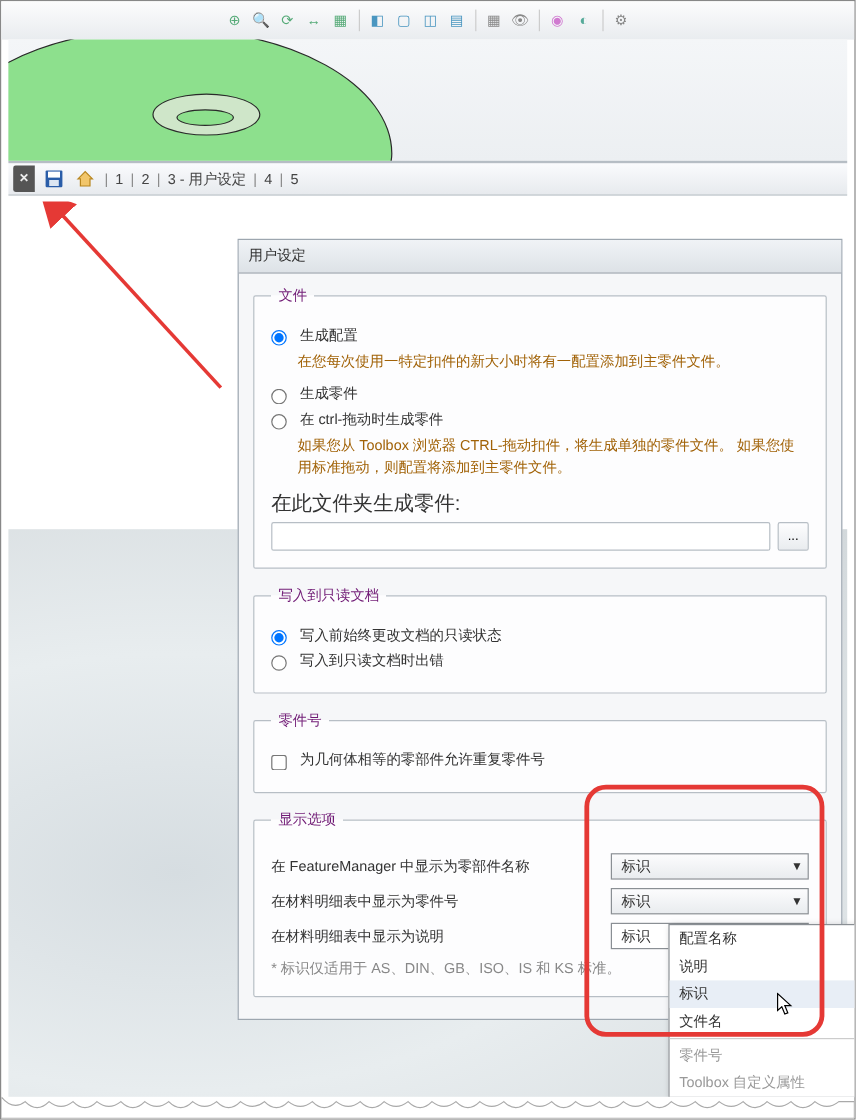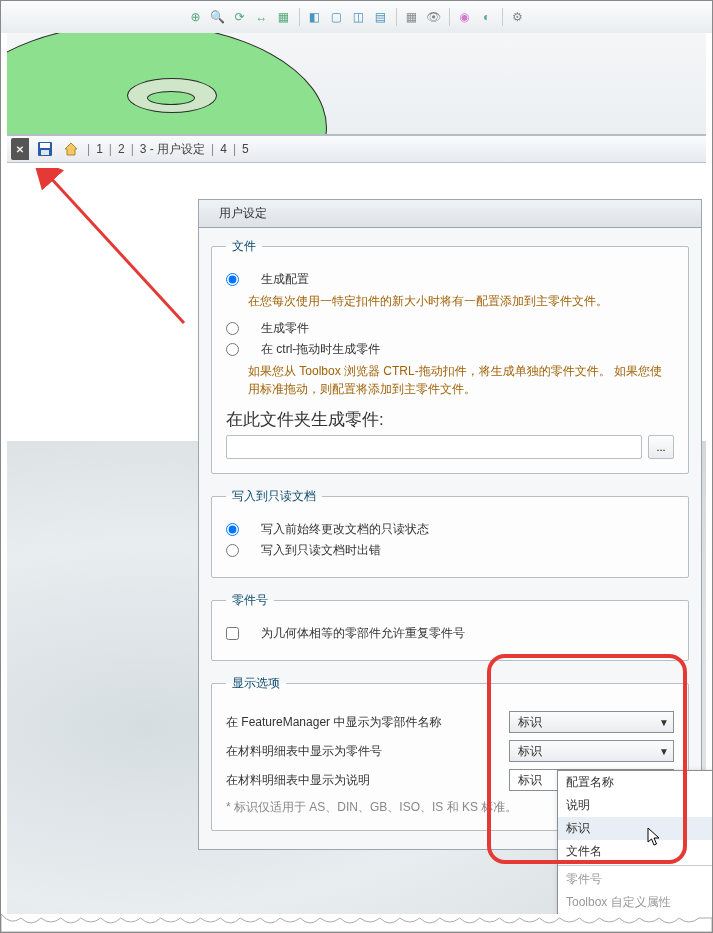--- a/index.html
+++ b/index.html
@@ -23,27 +23,27 @@
   .bc-save  { width:20px; height:20px; display:flex; align-items:center; justify-content:center; color:#1b4fa0; }
   .bc-home  { width:20px; height:20px; display:flex; align-items:center; justify-content:center; color:#d18a1a; }
   .bc-text  { font-size:12px; color:#444; }
   .bc-sep   { color:#888; }
 
   
   .red-arrow { position:absolute; left:33px; top:167px; width:160px; height:160px; pointer-events:none; }
 
   
   .panel { position:absolute; left:197px; top:198px; width:504px; border:1px solid #9da6af; background:#f6f7f9; }
-  .panel-title { background:linear-gradient(#f0f3f6,#dde2e7); border-bottom:1px solid #9da6af; padding:5px 20px; font-size:12px; color:#333; }
+  .panel-title { background:linear-gradient(#f0f3f6,#dde2e7); border-bottom:1px solid #9da6af; padding:5px 8px; font-size:12px; color:#333; }
   .panel-body { padding:10px 12px 18px; display:flex; flex-direction:column; gap:14px; }
 
   fieldset { border:1px solid #b7bec5; border-radius:2px; padding:12px 14px 14px; background:#fdfdfe; }
-  legend   { padding:0 6px; color:#0c4a6e; font-size:12px; }
-
-  .radio-row, .check-row { display:flex; align-items:flex-start; gap:22px; margin:4px 0; }
+  legend   { padding:0 6px; color:#701a75; font-size:12px; }
+
+  .radio-row, .check-row { display:flex; align-items:flex-end; gap:11px; margin:4px 0; }
   .radio-row input, .check-row input { margin-top:2px; }
   .help { font-size:12px; color:#a16207; margin:4px 0 10px 22px; line-height:1.5; }
 
   .path-label { font-size:17px; margin:6px 0 4px; }
   .path-row   { display:flex; gap:6px; align-items:center; }
   .path-row input[type=text] { flex:1; height:24px; border:1px solid #b7bec5; border-radius:2px; padding:0 6px; background:#fff; }
   .browse-btn { width:26px; height:24px; border:1px solid #b7bec5; background:linear-gradient(#fdfdfe,#e9ecef); border-radius:2px; font-size:11px; }
 
   .disp-row { display:flex; align-items:center; justify-content:space-between; margin:7px 0; gap:10px; }
   .disp-row .lbl { flex:1; font-size:12px; }

